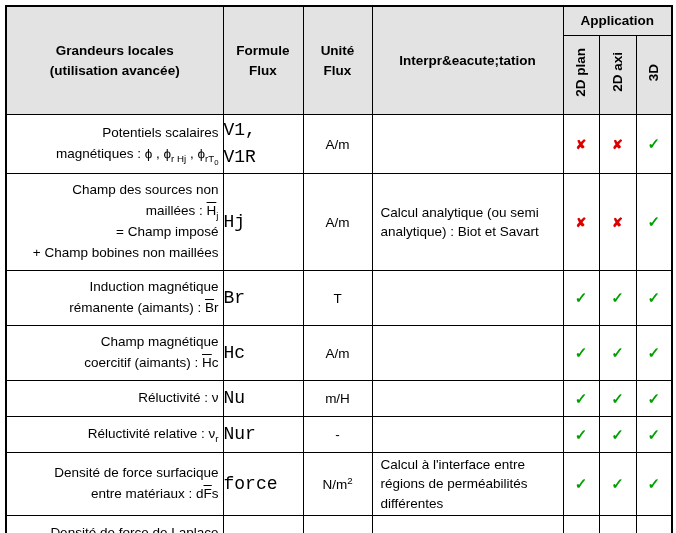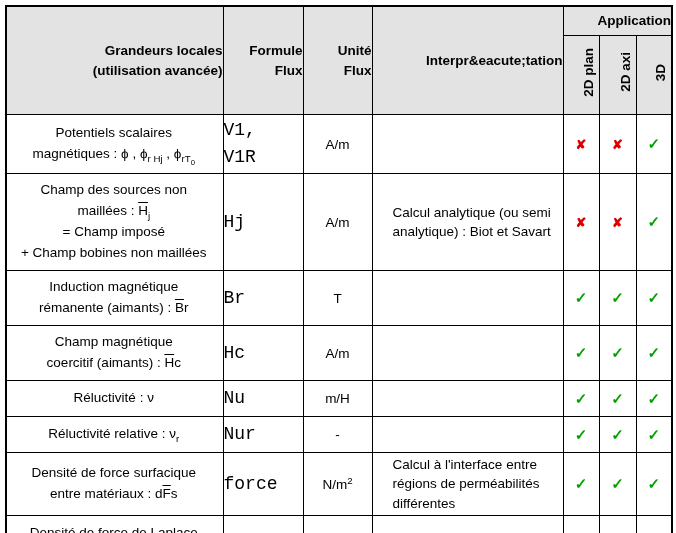--- a/index.html
+++ b/index.html
@@ -26,55 +26,55 @@
   .qt th, .qt td {
     border: 1px solid var(--border);
     padding: 0;
     vertical-align: middle;
     overflow: hidden;
   }
   .qt th {
     background: var(--header_bg);
     font-size: 13.5px;
     font-weight: bold;
-    text-align: right;
+    text-align: center;
     line-height: 1.45;
   }
   .h-app { height: 28px; }
   .h-rot { height: 78px; }
   .rot {
     display: inline-block;
     writing-mode: vertical-rl;
     transform: rotate(180deg);
     white-space: nowrap;
     font-weight: bold;
     font-size: 13.5px;
   }
   td.c-g {
     font-size: 13.5px;
     line-height: 1.55;
-    text-align: center;
+    text-align: right;
     padding: 2px 4px 2px 2px;
   }
   td.c-f {
     font-family: Liberation Mono, monospace;
     font-size: 18px;
     line-height: 1.5;
     text-align: left;
   }
   td.c-u {
     font-size: 13.5px;
     text-align: center;
     margin-top: 20px;
   }
   td.c-i {
     font-size: 13.5px;
     line-height: 1.42;
     text-align: left;
-    padding: 2px 3px 2px 20px;
+    padding: 2px 3px 2px 8px;
   }
   td.c-m {
     text-align: center;
     font-weight: bold;
     font-size: 15px;
   }
   td.c-m.mk-yes { color: var(--check); }
   td.c-m.mk-no  { color: var(--cross); font-size: 13px; }
   .r1 td { height: 54px; }
   .r2 td { height: 92px; }

